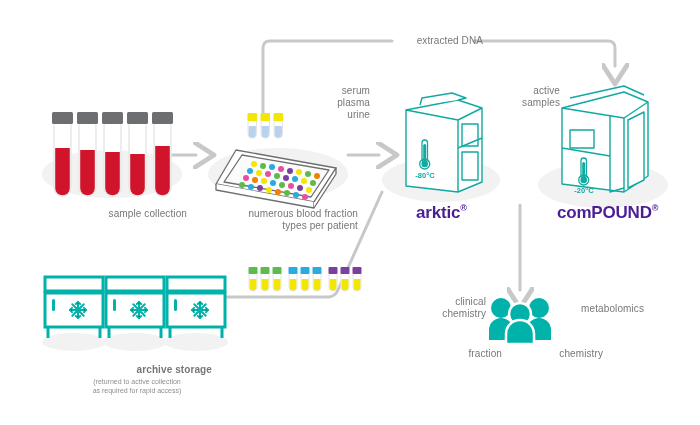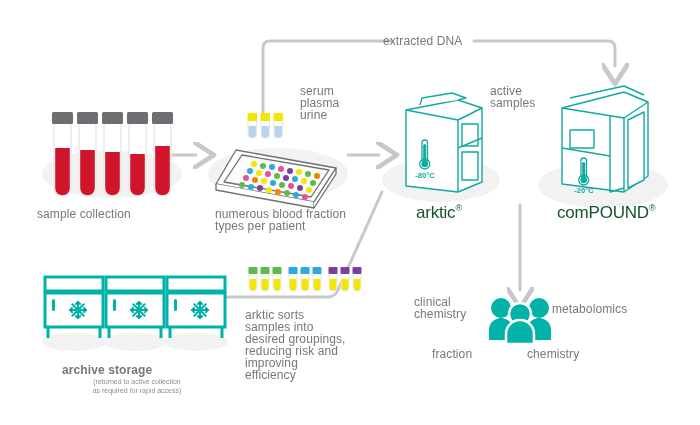--- a/index.html
+++ b/index.html
@@ -7,31 +7,31 @@
     width: 700px; height: 425px;
     background: #ffffff;
     font-family: "Liberation Sans", sans-serif;
     overflow: hidden;
   }
   #stage { position: relative; width: 700px; height: 425px; background: #fff; }
 
   .lbl {
     position: absolute;
     color: #76777b;
-    font-size: 12px;
+    font-size: 10px;
     line-height: 12px;
-    text-align: left;
+    text-align: right;
     letter-spacing: .1px;
     white-space: pre-line;
   }
   .lbl.b { font-weight: bold; }
   .brand {
     position: absolute;
-    color: #14532d;
-    font-weight: normal;
+    color: #4c1d95;
+    font-weight: bold;
     font-size: 17px;
     letter-spacing: -.2px;
     white-space: nowrap;
   }
   .brand .reg { font-size: 9px; vertical-align: super; }
   .sub {
     position: absolute;
     color: #8d8e92;
     font-size: 7px;
     line-height: 9px;
@@ -157,21 +157,21 @@
       <circle cx="28" cy="39" r="3" fill="#5cbb4a"></circle>
         <circle cx="37" cy="41" r="3" fill="#29abe2"></circle>
       <circle cx="46" cy="42" r="3" fill="#7b3fa0"></circle>
         <circle cx="55" cy="44" r="3" fill="#f3e600"></circle>
       <circle cx="64" cy="46" r="3" fill="#ef8200"></circle>
         <circle cx="73" cy="47" r="3" fill="#5cbb4a"></circle>
       <circle cx="82" cy="49" r="3" fill="#29abe2"></circle>
         <circle cx="91" cy="51" r="3" fill="#e94e9c"></circle>
     </g>
   </svg>
-  <div class="lbl" style="left:215px;top:208px;width:160px">numerous blood fraction
+  <div class="lbl" style="left:198px;top:208px;width:160px">numerous blood fraction
 types per patient</div>
 
   <div class="shadow" style="left:382px;top:158px;width:118px;height:44px"></div>
   <svg style="left:400px;top:88px;width:90px;height:110px">
     <g fill="none" stroke="#11a9a0" stroke-width="1.4" stroke-linejoin="round">
       <path d="M6,22 L58,12 L82,20 L82,94 L58,104 L6,98 Z" fill="#ffffff"></path>
       <path d="M6,22 L58,32 L58,104"></path>
       <path d="M58,32 L82,20"></path>
       <path d="M20,17 L22,10 L52,5 L66,10 L58,12" fill="#ffffff"></path>
       <rect x="62" y="36" width="16" height="22" fill="#ffffff"></rect>
@@ -213,26 +213,20 @@
   <div class="brand" style="left:557px;top:203px">
     <span>comPOUND</span><span class="reg">®</span>
   </div>
 
   <div class="lbl" style="left:383px;top:35px;width:100px">extracted DNA</div>
   <div class="lbl" style="left:490px;top:85px;width:70px">active
 samples</div>
   <div class="lbl" style="left:300px;top:85px;width:70px">serum
 plasma
 urine</div>
-  <div class="lbl" style="left:245px;top:309px;width:120px">arktic sorts
-samples into
-desired groupings,
-reducing risk and
-improving
-efficiency</div>
 
   <svg style="left:248px;top:266px;width:106px;height:30px">
     <g>
       <g transform="translate(0,0)">
         <rect x="1" y="4" width="8" height="21" rx="4" fill="#fff" stroke="#e4e4e5" stroke-width="1"></rect>
         <path d="M1.6,13 L8.4,13 L8.4,21 a3.4,3.4 0 0 1 -6.8,0 Z" fill="#f3e600"></path>
         <rect x="0.5" y="1" width="9" height="7" rx="1" fill="#5cbb4a"></rect>
       </g>
       <g transform="translate(12,0)">
         <rect x="1" y="4" width="8" height="21" rx="4" fill="#fff" stroke="#e4e4e5" stroke-width="1"></rect>

